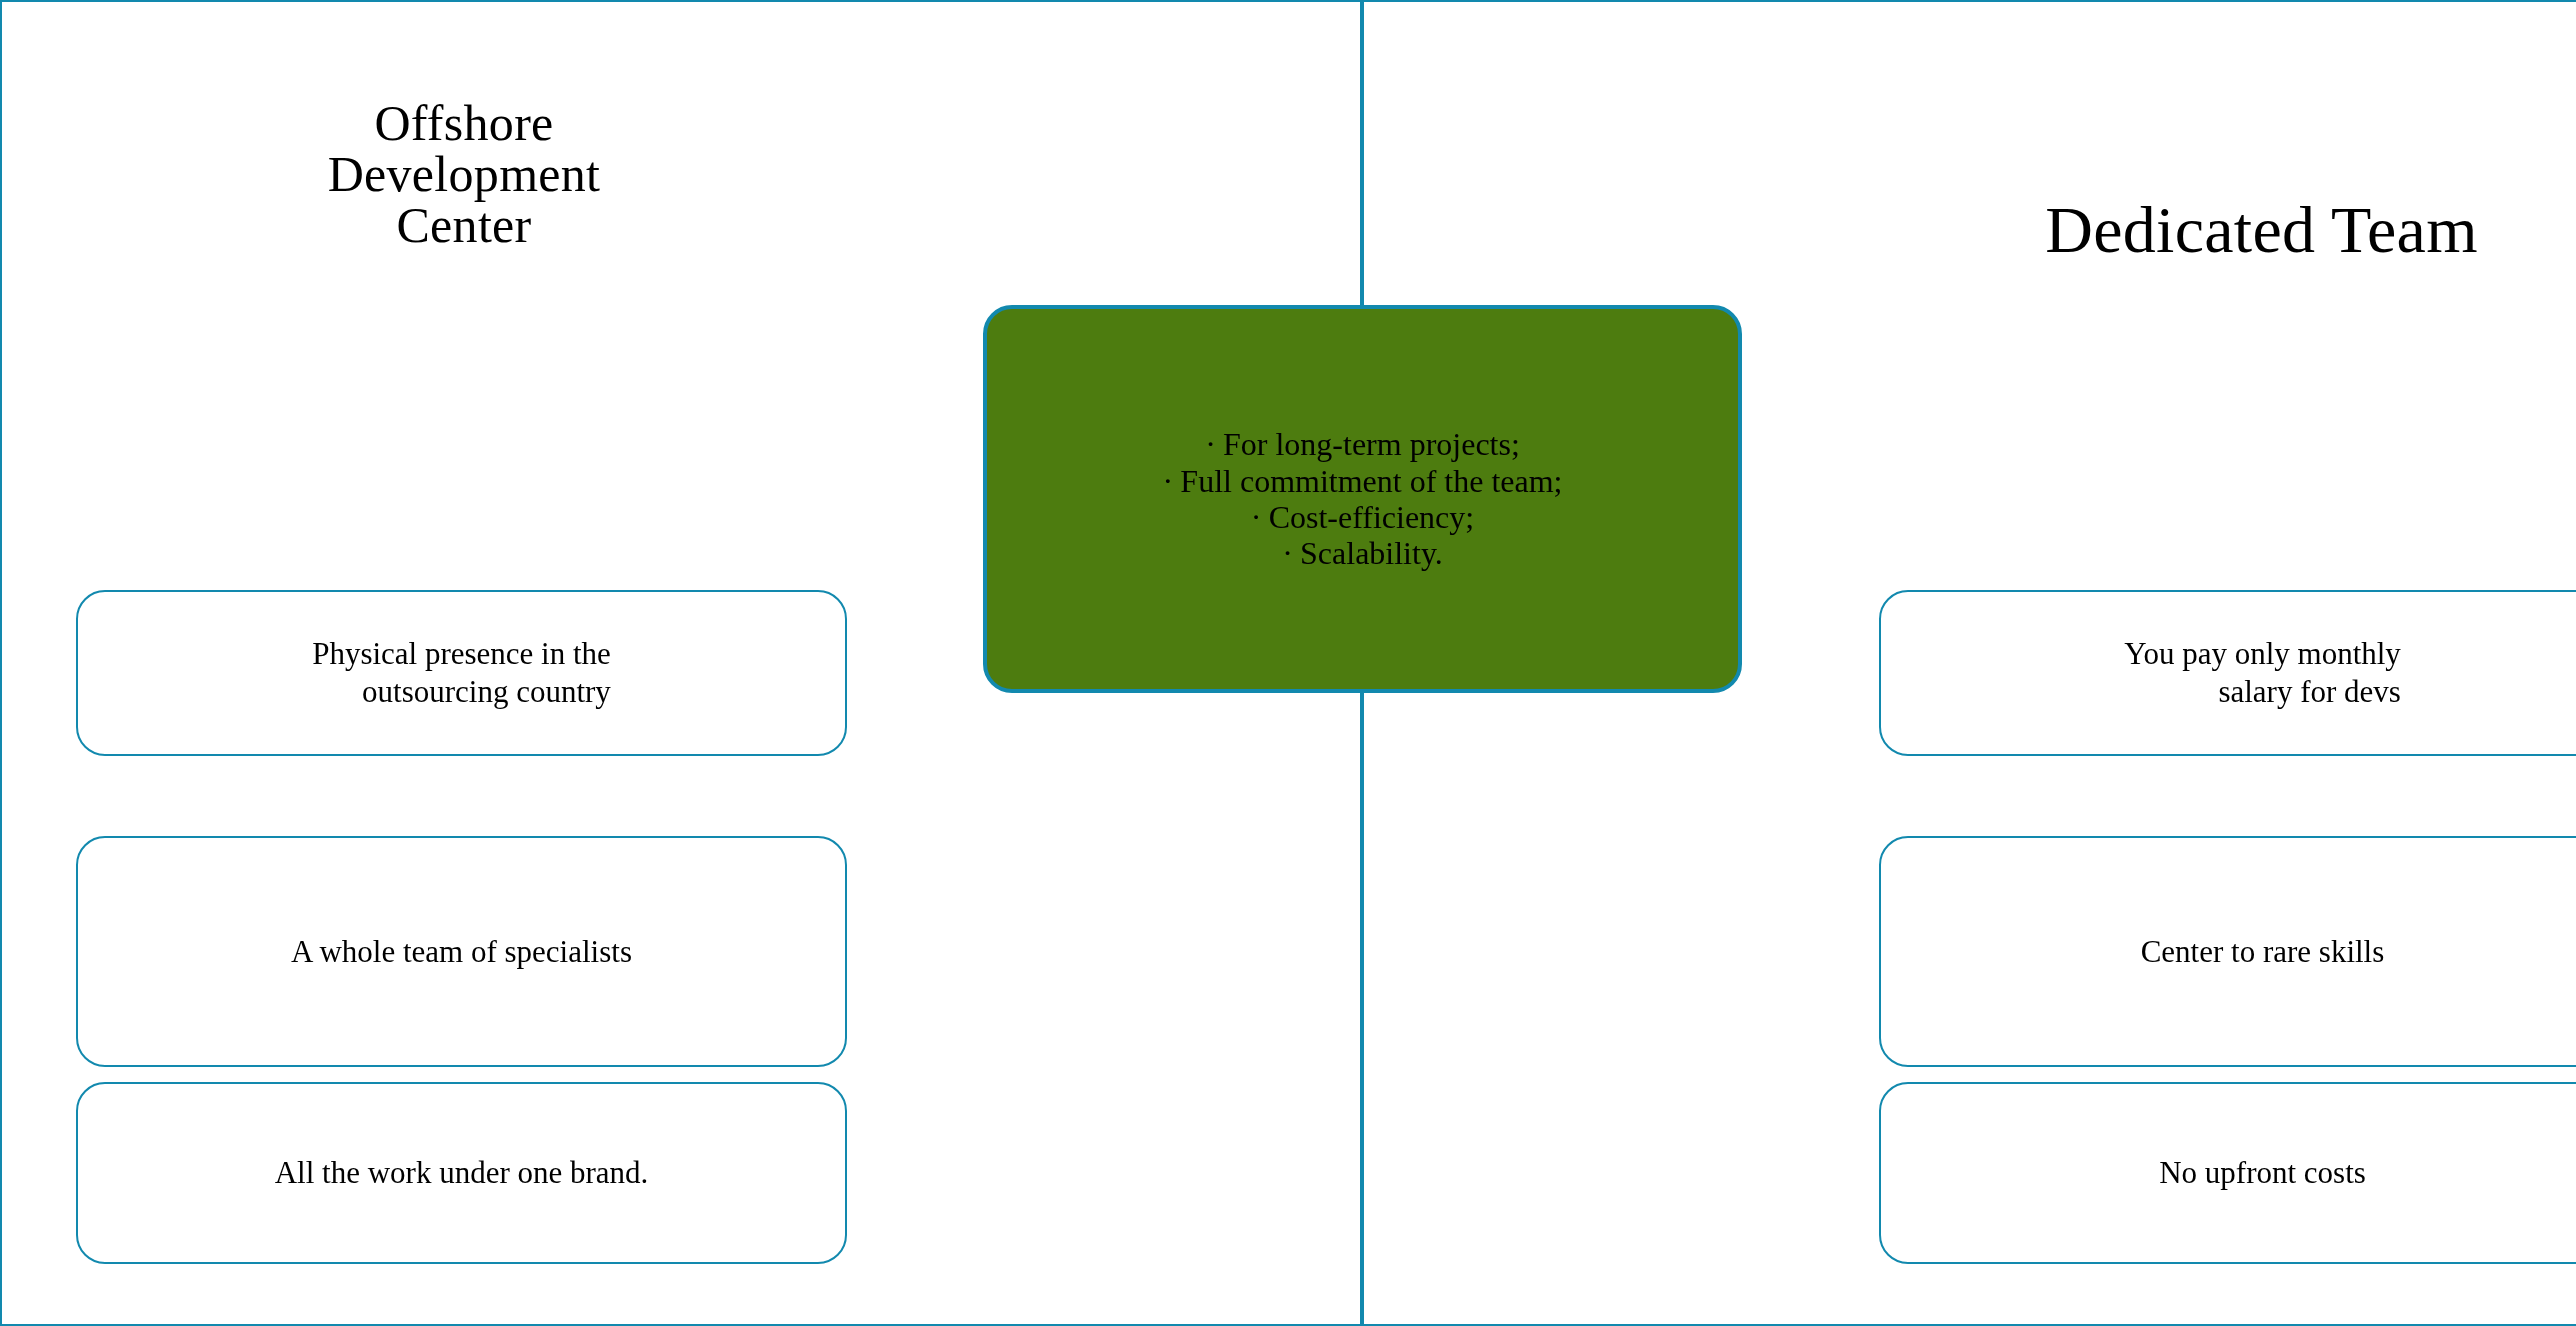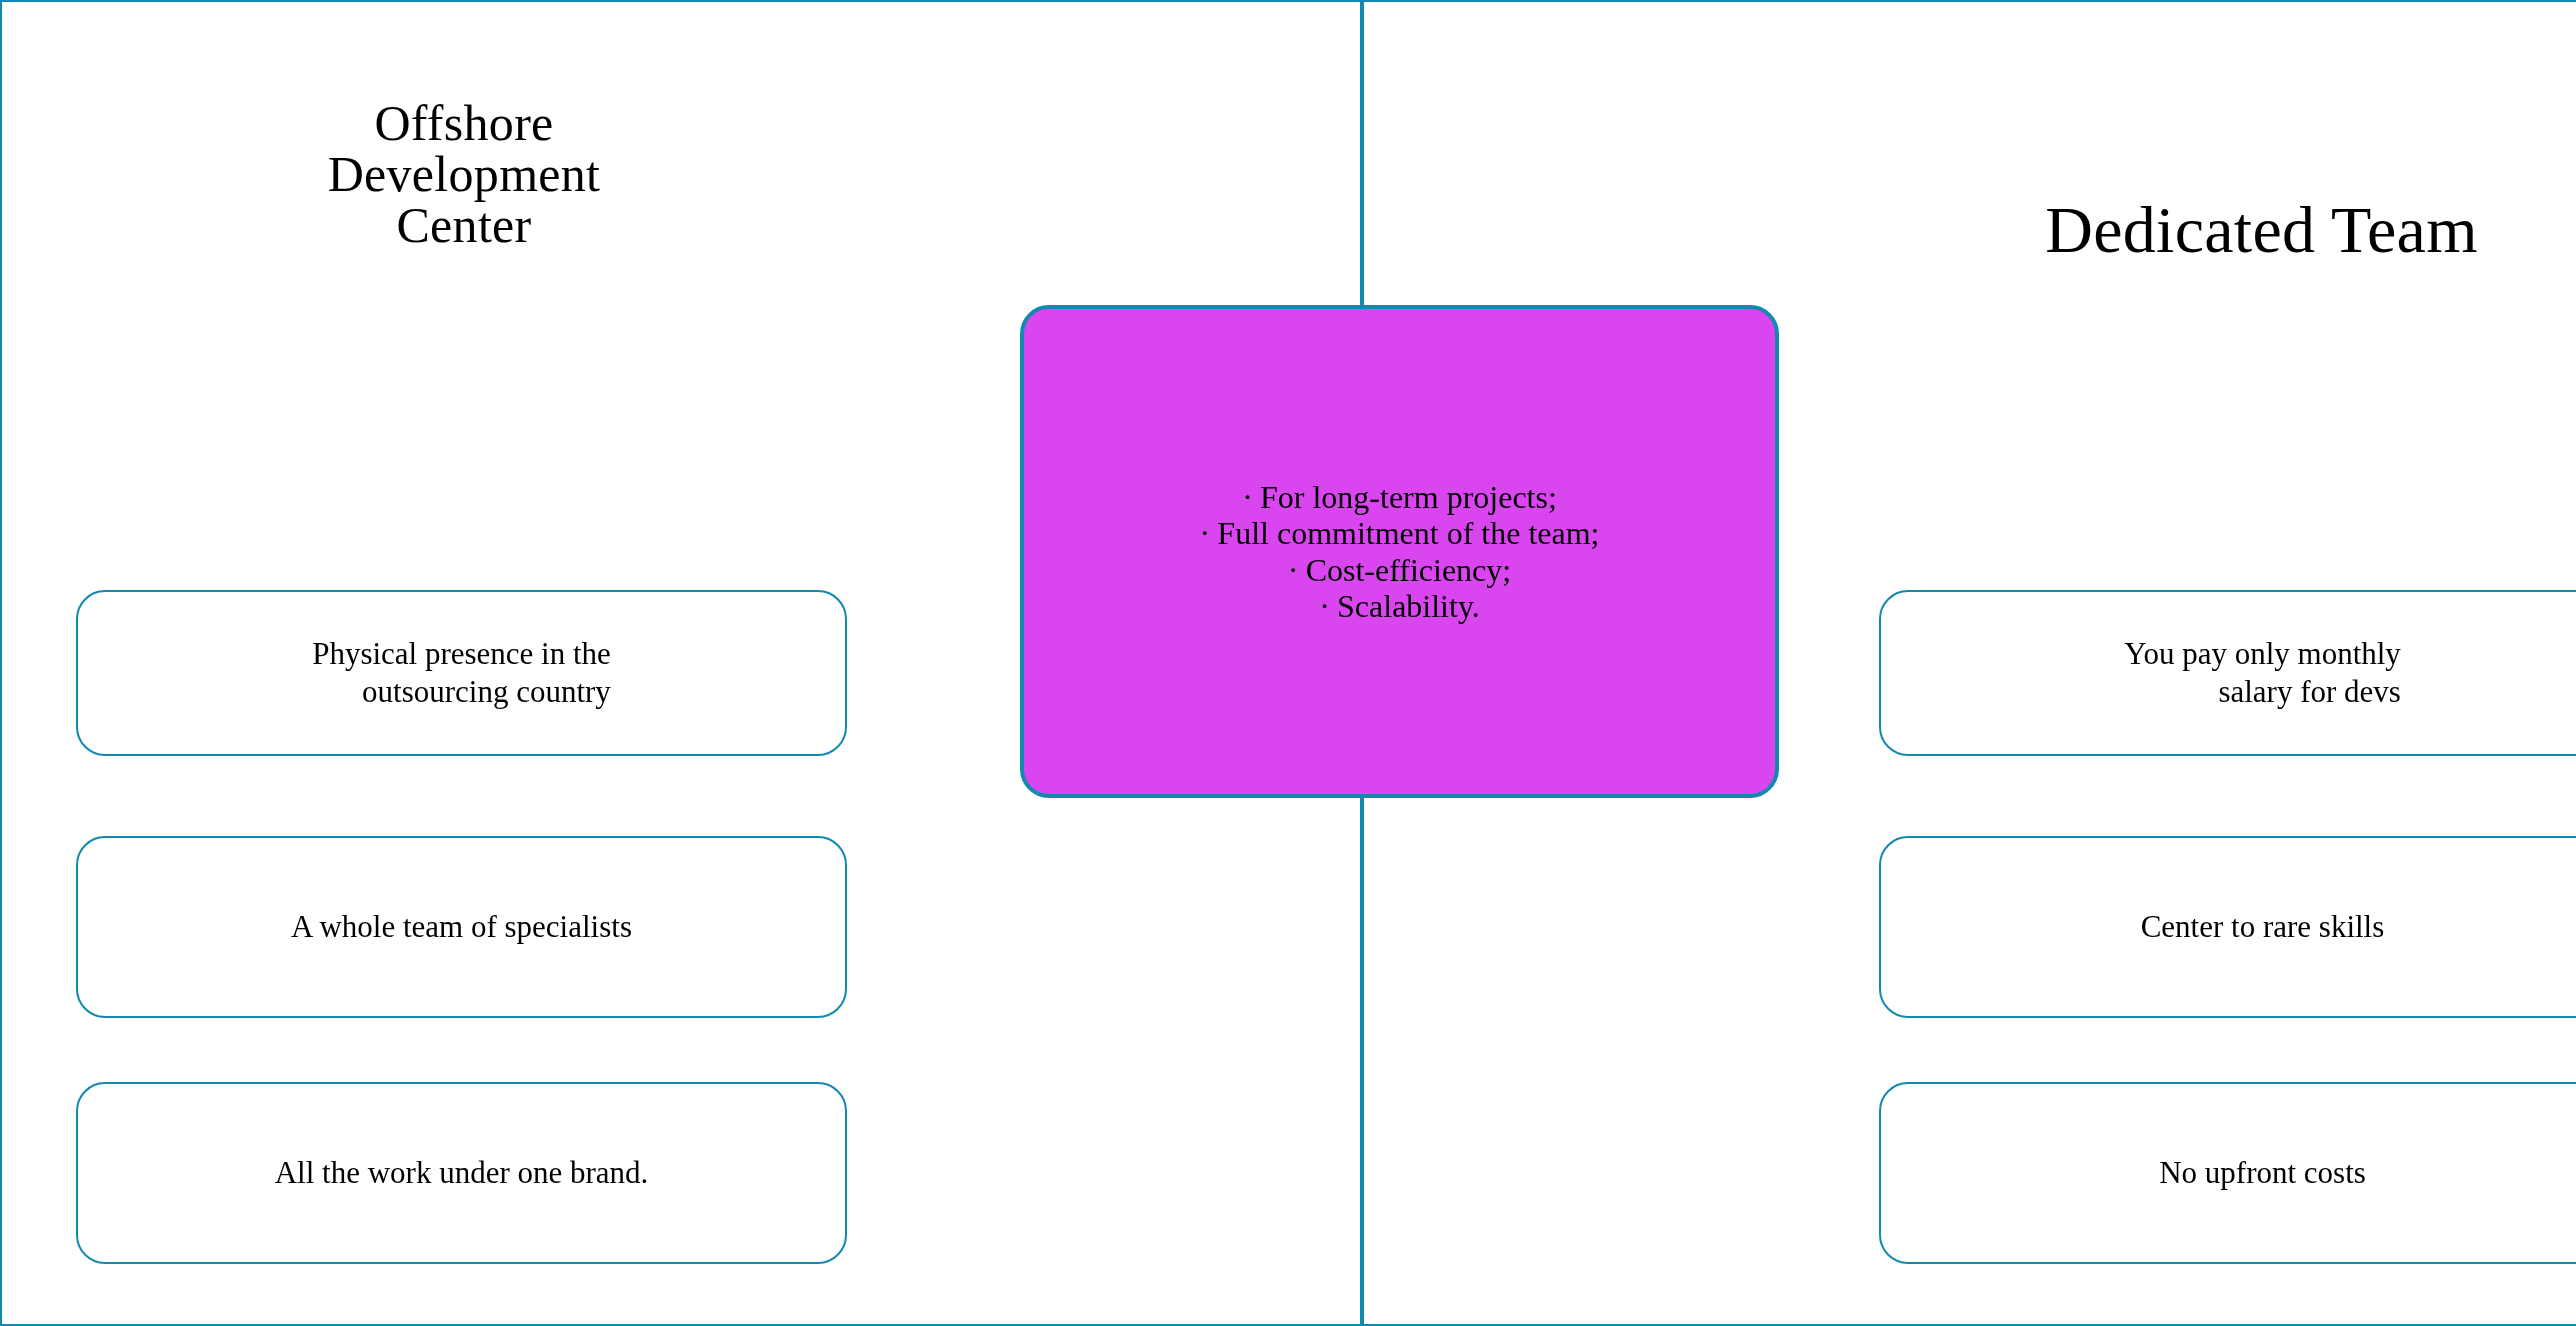--- a/index.html
+++ b/index.html
@@ -84,38 +84,37 @@
     font-size: 31px;
     line-height: 1.22;
     white-space: pre-line;
     color: #000000;
   }
 
   .card-left  { left: 76px;  width: 771px; }
   .card-right { left: 1879px; width: 767px; }
 
   .row-1 { top: 590px; height: 166px; text-align: right; }
-  .row-2 { top: 836px; height: 182px; }
+  .row-2 { top: 836px; height: 231px; }
   .row-3 { top: 1082px; height: 182px; font-family: Liberation Serif, serif; }
 
   
   .center-box {
     position: absolute;
     left: 983px;
     top: 305px;
     width: 759px;
-    height: 493px;
+    height: 388px;
     box-sizing: border-box;
     border: 4.1px solid var(--accent, #1289ae);
     border-radius: 29px;
-    background: #d946ef;
+    background: #4d7c0f;
     display: flex;
     align-items: center;
     justify-content: center;
-    margin-left: 37px;
   }
   .center-list {
     list-style: none;
     margin: 0;
     padding: 0;
     text-align: center;
     width: 100%;
   }
   .center-list li {
     font-size: 32px;

